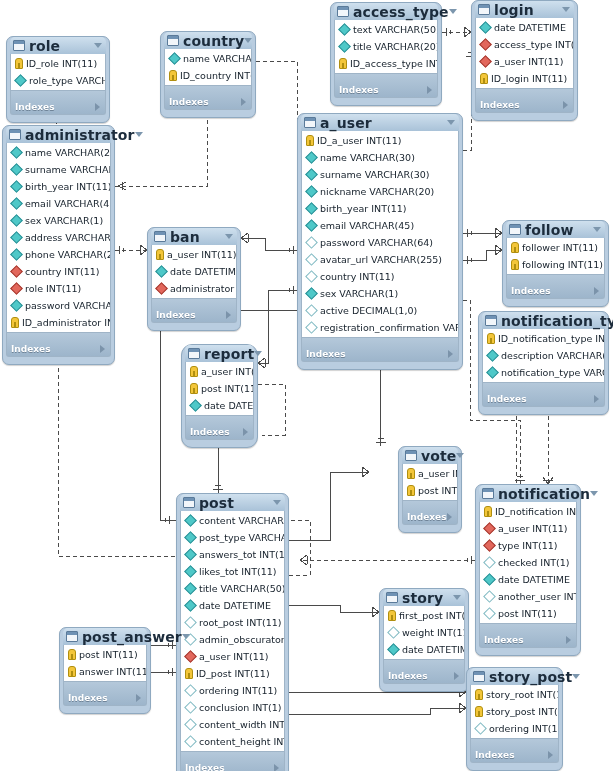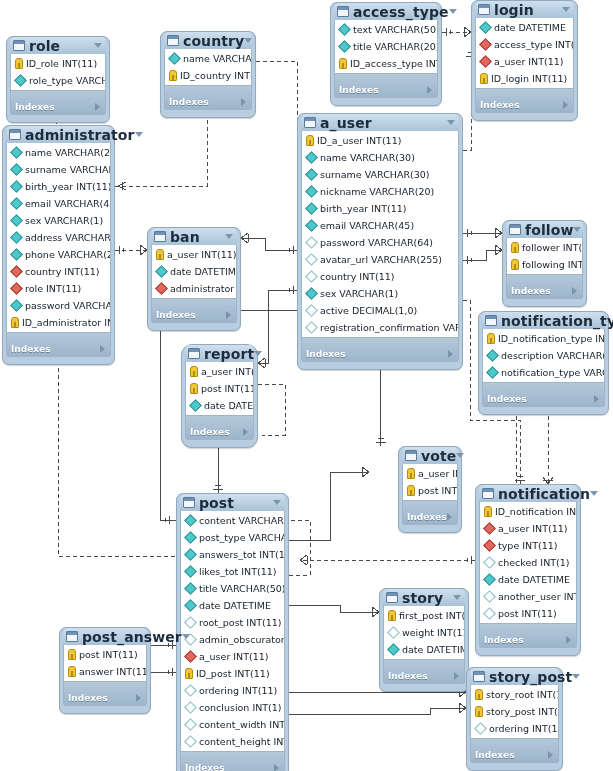--- a/index.html
+++ b/index.html
@@ -429,21 +429,21 @@
           <div class="col">
             <span class="mark k-fk"></span>
             <span>administrator INT(11)</span>
           </div>
         </div>
         <div class="tbl-footer">
           <span>Indexes</span>
           <span class="arrow"></span>
         </div>
       </div>
-      <div class="table-box" style="left: 502px; top: 220px; width: 85px;">
+      <div class="table-box" style="left: 502px; top: 220px; width: 107px;">
         <div class="tbl-header">
           <span class="tbl-icon"></span>
           <span class="tbl-title">follow</span>
           <span class="tbl-caret"></span>
         </div>
         <div class="cols">
           <div class="col">
             <span class="mark k-pk"></span>
             <span>follower INT(11)</span>
           </div>

